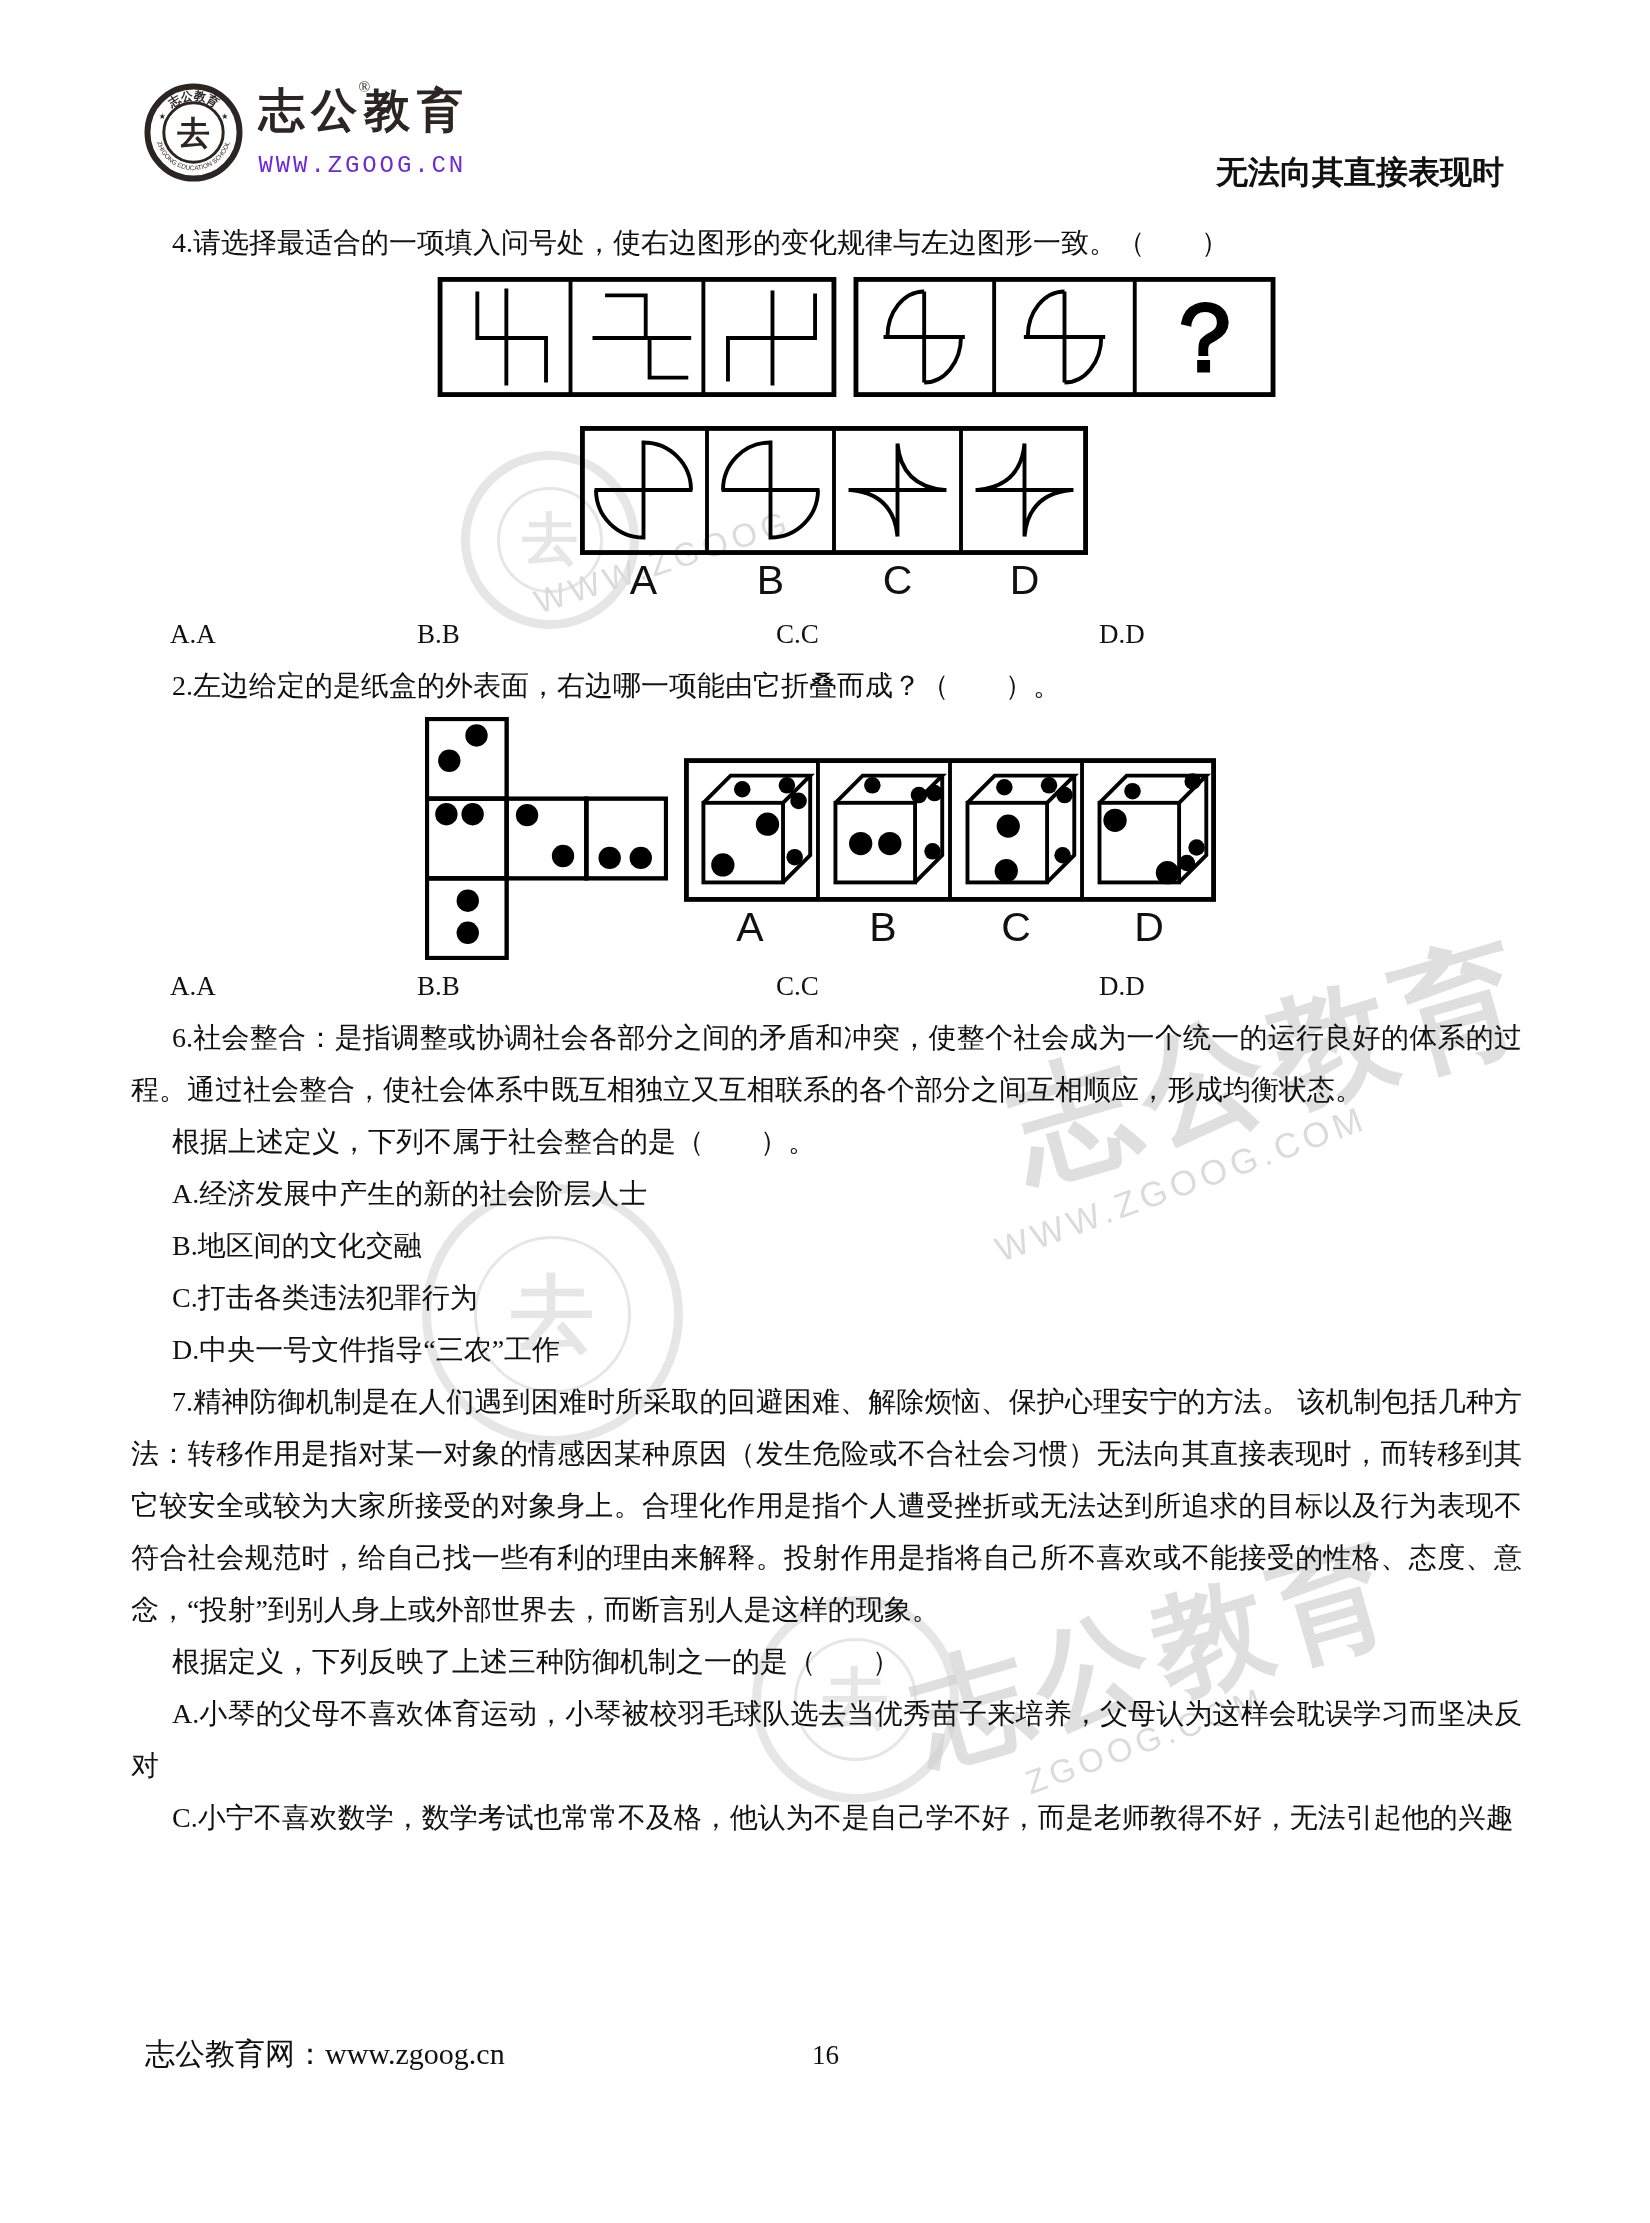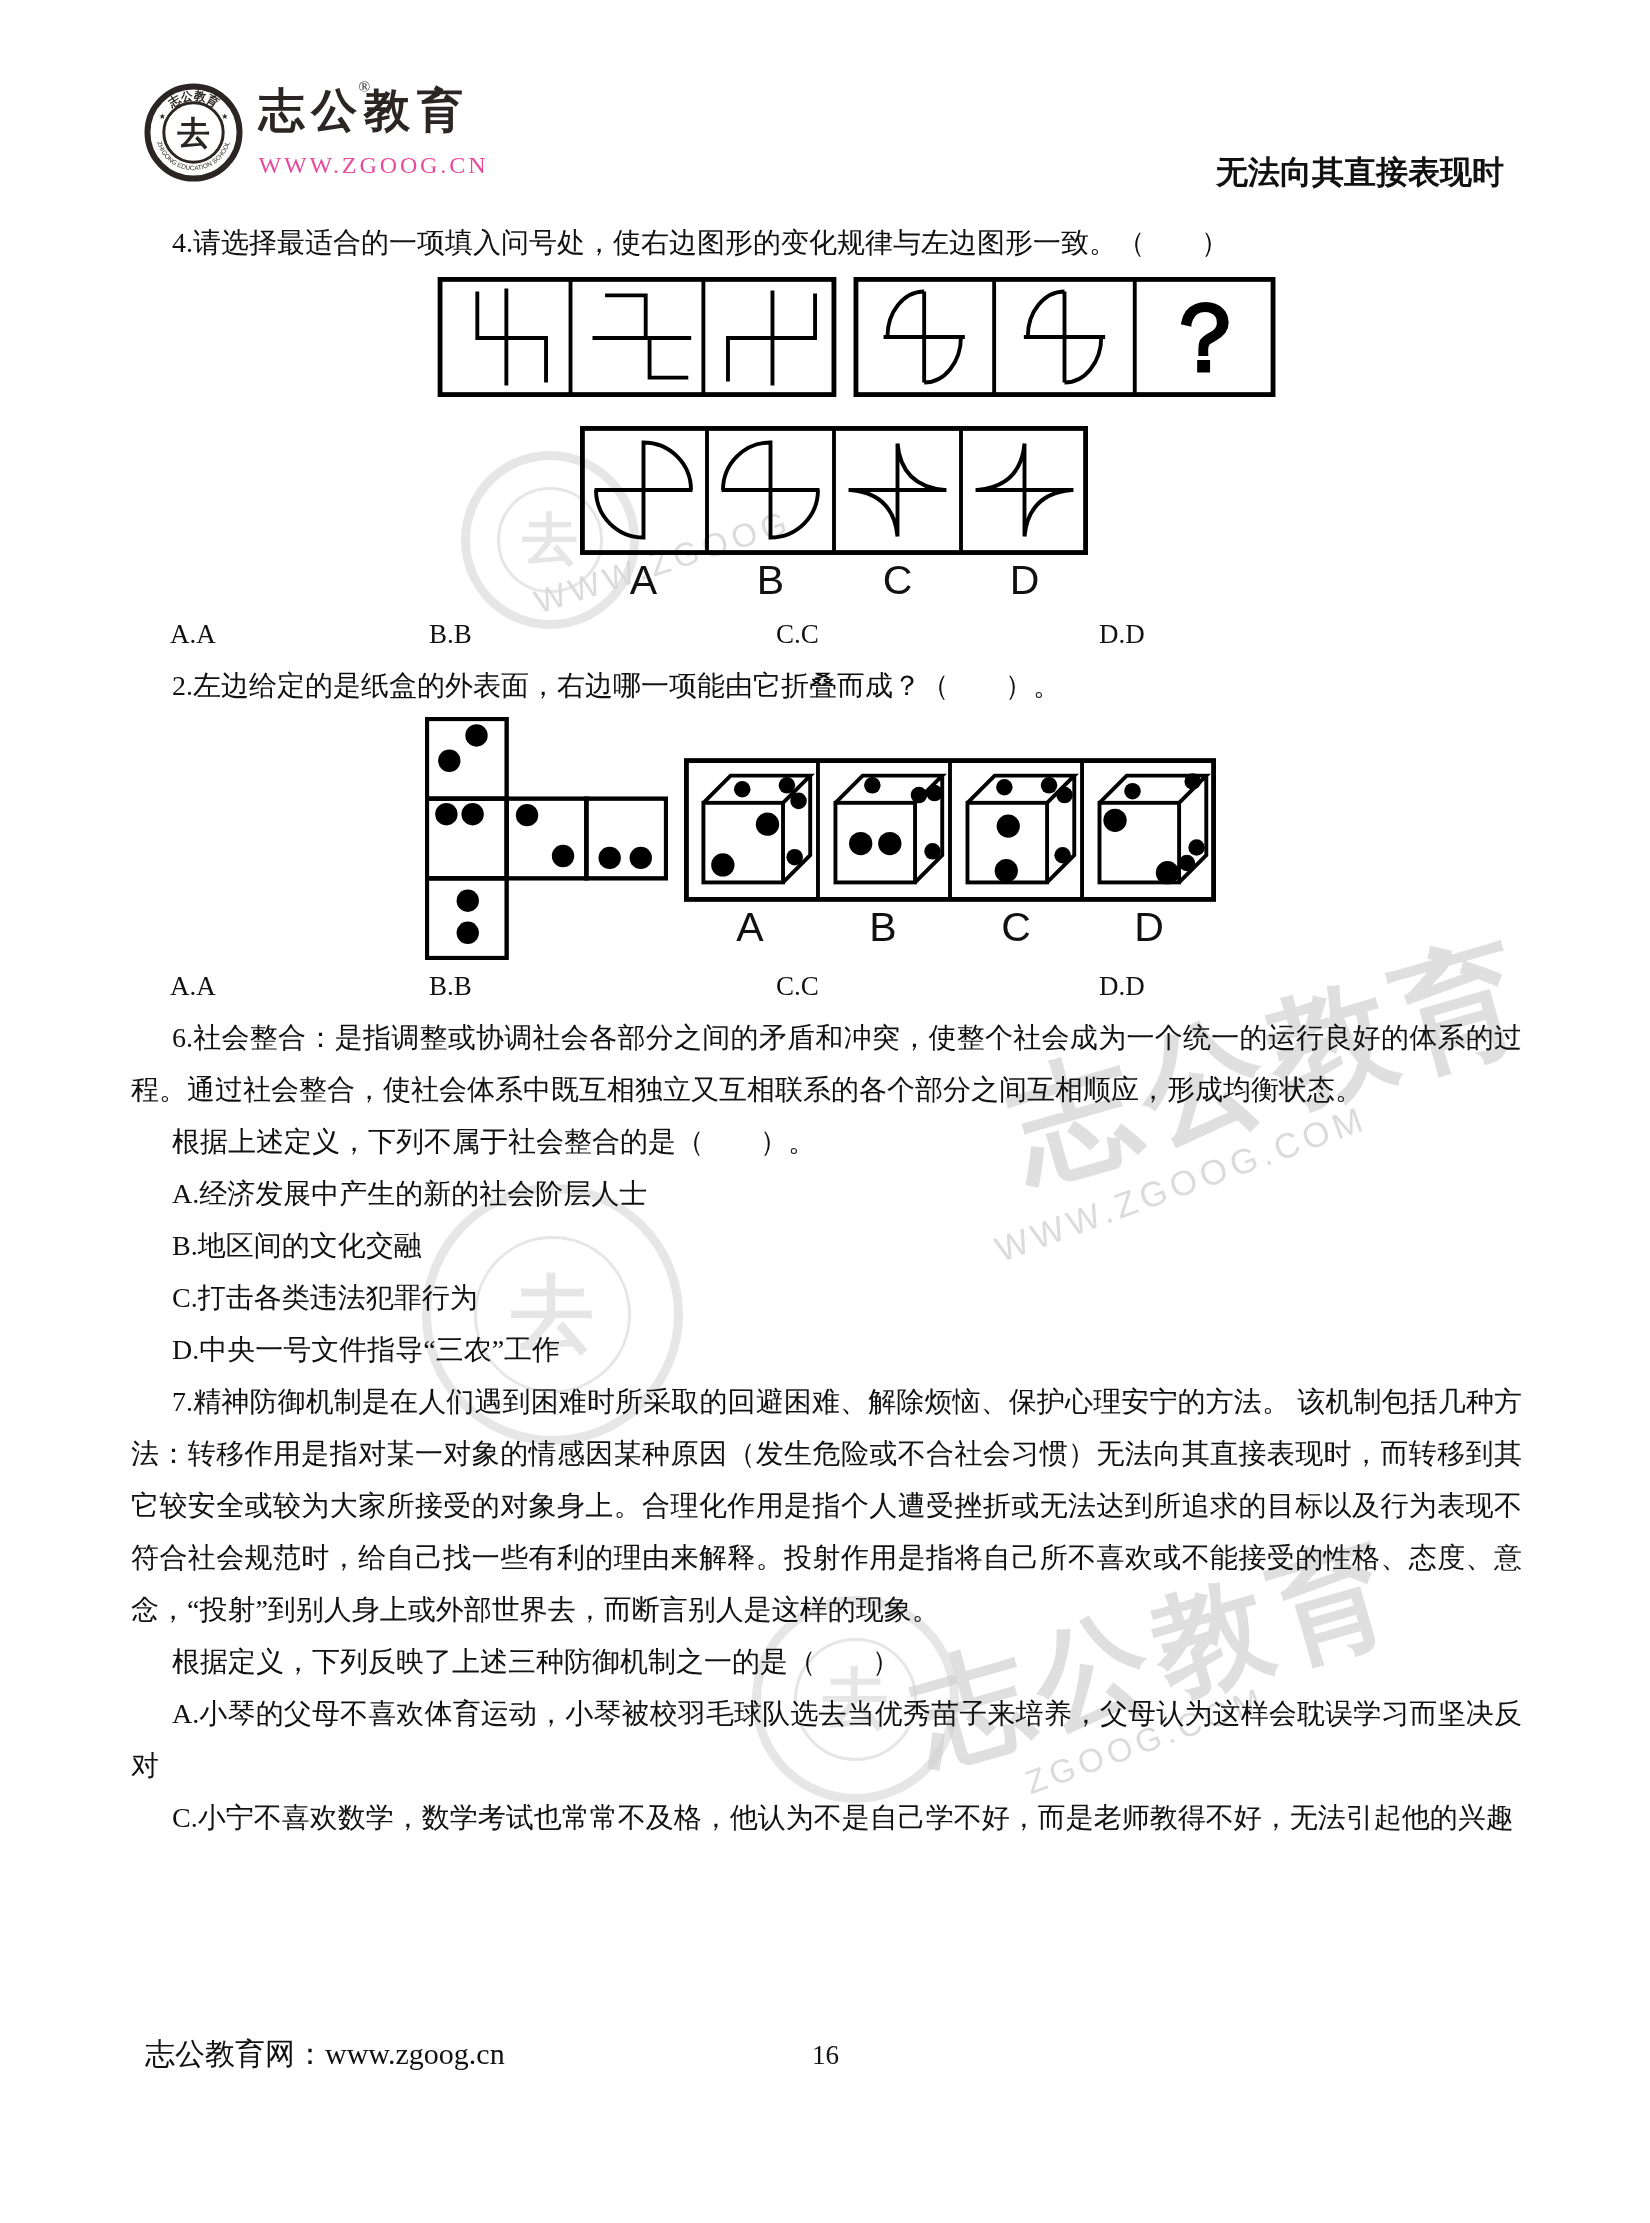--- a/index.html
+++ b/index.html
@@ -9,30 +9,30 @@
     background:#ffffff;
     overflow:hidden;
     font-family:"Liberation Serif","DejaVu Serif",serif;
     color:#111111;
   }
   
   .hdr-logo{position:absolute;left:144px;top:83px;display:flex;gap:15.5px;align-items:center;z-index:2;}
   .brand-col{display:flex;flex-direction:column;justify-content:center;}
   .brand-main{position:relative;font-size:46px;font-weight:bold;letter-spacing:6.8px;color:#2b2623;line-height:1.1;}
   .brand-reg{position:absolute;left:100px;top:-7.8px;font-size:15.5px;font-weight:normal;}
-  .brand-url{font-size:24px;letter-spacing:2.9px;color:#ec4899;font-family:Liberation Serif, serif;margin-top:16px;}
+  .brand-url{font-size:24px;letter-spacing:2.9px;color:#6d28d9;font-family:Liberation Mono, monospace;margin-top:16px;}
   .hdr-slogan{position:absolute;right:147px;top:151px;font-size:32px;font-weight:bold;color:#111;z-index:2;}
   
   .content{position:absolute;left:131px;top:217px;width:1391px;z-index:1;}
   .p{margin:0;line-height:52px;font-size:28px;text-align:justify;}
   .indent{text-indent:41px;}
   .figwrap{display:flex;align-items:flex-start;}
   .abcd{position:relative;height:52px;font-size:27px;}
   .abcd span{position:absolute;top:0;line-height:52px;}
-  .abcd .c1{left:39px;} .abcd .c2{left:298px;} .abcd .c3{left:645px;} .abcd .c4{left:968px;}
+  .abcd .c1{left:39px;} .abcd .c2{left:286px;} .abcd .c3{left:645px;} .abcd .c4{left:968px;}
   .lblrow{display:flex;margin-top:1.9px;}
   .lblrow span{display:inline-block;text-align:center;font-size:41px;font-family:"Liberation Sans","DejaVu Sans",sans-serif;color:#111;}
   .w131{width:127px;} .w137{width:133px;}
   
   .ftr-site{position:absolute;left:145px;top:2034px;font-size:30px;font-weight:normal;z-index:2;}
   .ftr-page{position:absolute;left:0;right:0;top:2040px;text-align:center;font-size:27px;z-index:2;}
   
   .wm{position:absolute;z-index:0;pointer-events:none;}
   .wm-seal{border-radius:50%;border:9.7px solid #d2d2d2;display:flex;align-items:center;justify-content:center;opacity:.55;color:#d2d2d2;}
   .wm-seal .inner{border:3.9px solid #d2d2d2;border-radius:50%;width:62%;height:62%;display:flex;align-items:center;justify-content:center;font-weight:bold;}

